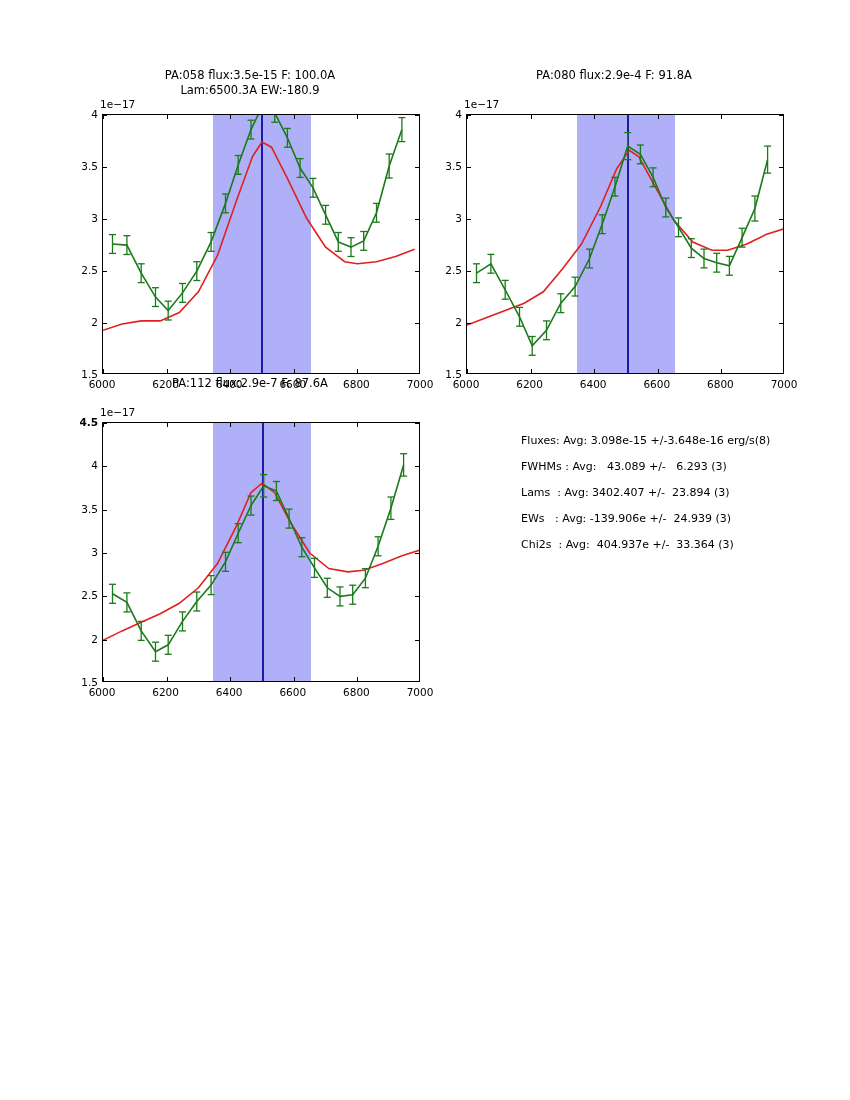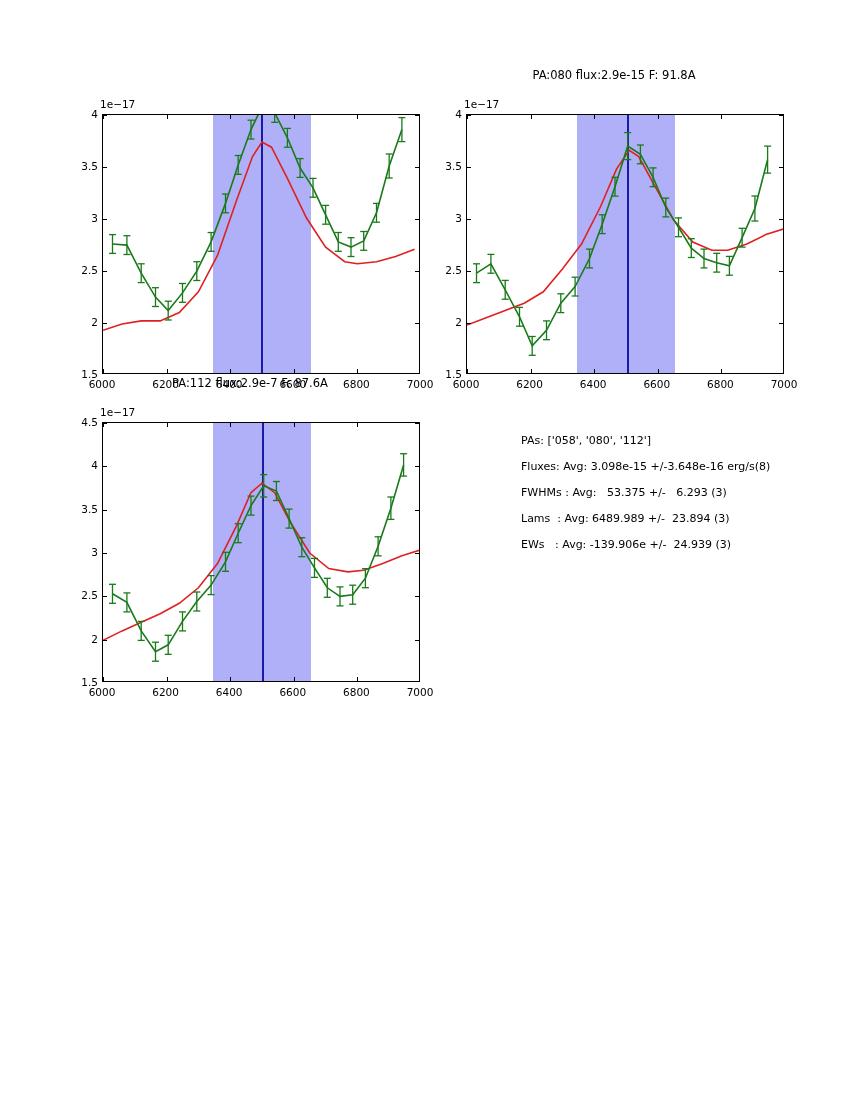--- a/index.html
+++ b/index.html
@@ -100,20 +100,24 @@
     font-size: 11px;
     line-height: 26px;
     color: #000;
   }
   .statline { white-space: pre; }
 </style>
 </head>
 <body>
 
 <div class="panel" style="left:80px; top:62px; width:340px; height:320px;">
+  <div class="title" style="left:0; top:6px;">
+    <span>PA:058 flux:3.5e-15 F: 100.0A</span>
+    <span class="l2">Lam:6500.3A EW:-180.9</span>
+  </div>
   <div class="exp" style="left:20px; top:36px;">1e−17</div>
   <div class="plotbox" style="left:22px; top:52px; width:318px; height:260px;">
     <div class="band" style="left:109.7px; width:98.6px;"></div>
     <div class="vline" style="left:158.3px;"></div>
     <svg class="curves" width="318" height="260" viewBox="0 0 318 260">
 
       <polyline fill="none" stroke="#e02020" stroke-width="1.6" points="0,215.3 19.1,209.0 38.2,205.9 57.2,205.9 76.3,197.6 95.4,176.8 114.5,140.4 133.6,85.3 149.5,41.6 159.0,27.0 168.5,32.2 184.4,63.4 203.5,103.0 222.6,132.1 241.7,146.7 254.4,148.8 273.5,146.7 292.6,141.5 311.6,134.2"></polyline>
 
       <polyline fill="none" stroke="#1a7a1a" stroke-width="1.6" points="9.5,129.0 23.9,130.1 38.2,158.2 52.5,182.1 65.2,195.6 79.5,177.9 93.8,156.1 108.1,126.9 122.5,88.4 135.2,49.9 148.0,14.6 159.0,-8.3 171.7,-2.1 184.4,22.8 197.1,53.0 210.0,72.8 222.6,99.8 235.3,126.9 248.0,132.1 260.7,125.9 273.5,97.8 286.2,51.0 298.9,14.6"></polyline>
 
@@ -221,21 +225,21 @@
     <div class="xtick" style="left:63.6px;">6200</div>
     <div class="xtick" style="left:127.2px;">6400</div>
     <div class="xtick" style="left:190.8px;">6600</div>
     <div class="xtick" style="left:254.4px;">6800</div>
     <div class="xtick" style="left:318px;">7000</div>
   </div>
 </div>
 
 <div class="panel" style="left:444px; top:62px; width:340px; height:320px;">
   <div class="title" style="left:0; top:6px;">
-    <span>PA:080 flux:2.9e-15 F: 91.8A</span>
+    <span>PA:080 flux:2.9e-4 F: 91.8A</span>
   </div>
   <div class="exp" style="left:20px; top:36px;">1e−17</div>
   <div class="plotbox" style="left:22px; top:52px; width:318px; height:260px;">
     <div class="band" style="left:109.7px; width:98.6px;"></div>
     <div class="vline" style="left:160.4px;"></div>
     <svg class="curves" width="318" height="260" viewBox="0 0 318 260">
       <polyline fill="none" stroke="#e02020" stroke-width="1.6" points="0,210.1 19.1,202.8 38.2,195.5 57.2,188.2 76.3,176.8 95.4,153.9 114.5,129.0 133.6,91.5 149.5,54.1 162.2,35.3 171.7,41.6 187.6,70.7 206.7,105.1 225.8,127.0 244.8,135.3 260.7,135.3 279.8,129.0 298.9,119.6 318,113.4"></polyline>
       <polyline fill="none" stroke="#1a7a1a" stroke-width="1.6" points="9.5,158.2 23.9,148.8 38.2,174.8 52.5,201.8 65.2,230.9 79.5,215.3 93.8,188.2 108.1,171.6 122.5,143.5 135.2,109.2 148.0,71.7 160.7,31.1 173.4,39.4 186.1,62.3 198.8,92.5 211.5,112.3 224.3,133.1 237.0,143.5 249.7,147.7 262.4,150.8 275.1,122.7 287.9,93.5 300.6,44.6"></polyline>
       <g stroke="#1a7a1a" stroke-width="1.3">
         <line x1="9.5" y1="148.8" x2="9.5" y2="167.6"></line>
@@ -452,37 +456,37 @@
       <div class="tickmark-x t" style="left:63.6px;"></div>
     <div class="tickmark-x" style="left:127.2px;"></div>
       <div class="tickmark-x t" style="left:127.2px;"></div>
     <div class="tickmark-x" style="left:190.8px;"></div>
       <div class="tickmark-x t" style="left:190.8px;"></div>
     <div class="tickmark-x" style="left:254.4px;"></div>
       <div class="tickmark-x t" style="left:254.4px;"></div>
 
   </div>
   <div style="position:absolute; left:0; top:52px; width:18px; height:260px;">
-    <div class="ytick" style="top:0px;">4.5</div>
+    <div class="ytick" style="top:0px;font-weight:bold;">4.5</div>
     <div class="ytick" style="top:43.3px;">4</div>
     <div class="ytick" style="top:86.6px;">3.5</div>
     <div class="ytick" style="top:130px;">3</div>
     <div class="ytick" style="top:173.3px;">2.5</div>
     <div class="ytick" style="top:216.6px;">2</div>
     <div class="ytick" style="top:260px;">1.5</div>
   </div>
   <div style="position:absolute; left:22px; top:316px; width:318px; height:14px;">
     <div class="xtick" style="left:0px;">6000</div>
     <div class="xtick" style="left:63.6px;">6200</div>
     <div class="xtick" style="left:127.2px;">6400</div>
     <div class="xtick" style="left:190.8px;">6600</div>
     <div class="xtick" style="left:254.4px;">6800</div>
     <div class="xtick" style="left:318px;">7000</div>
   </div>
 </div>
 
 <div class="statbox" style="left:521px; top:428px; width:300px;">
-  <div class="statline">PAs: ['058', '080', '112']</div>
   <div class="statline">Fluxes: Avg: 3.098e-15 +/-3.648e-16 erg/s(8)</div>
-  <div class="statline">FWHMs : Avg:   53.375 +/-   6.293 (3)</div>
-  <div class="statline">Lams  : Avg: 6489.989 +/-  23.894 (3)</div>
+  <div class="statline">FWHMs : Avg:   43.089 +/-   6.293 (3)</div>
+  <div class="statline">Lams  : Avg: 3402.407 +/-  23.894 (3)</div>
   <div class="statline">EWs   : Avg: -139.906e +/-  24.939 (3)</div>
+  <div class="statline">Chi2s  : Avg:  404.937e +/-  33.364 (3)</div>
 </div>
 
 </body></html>

